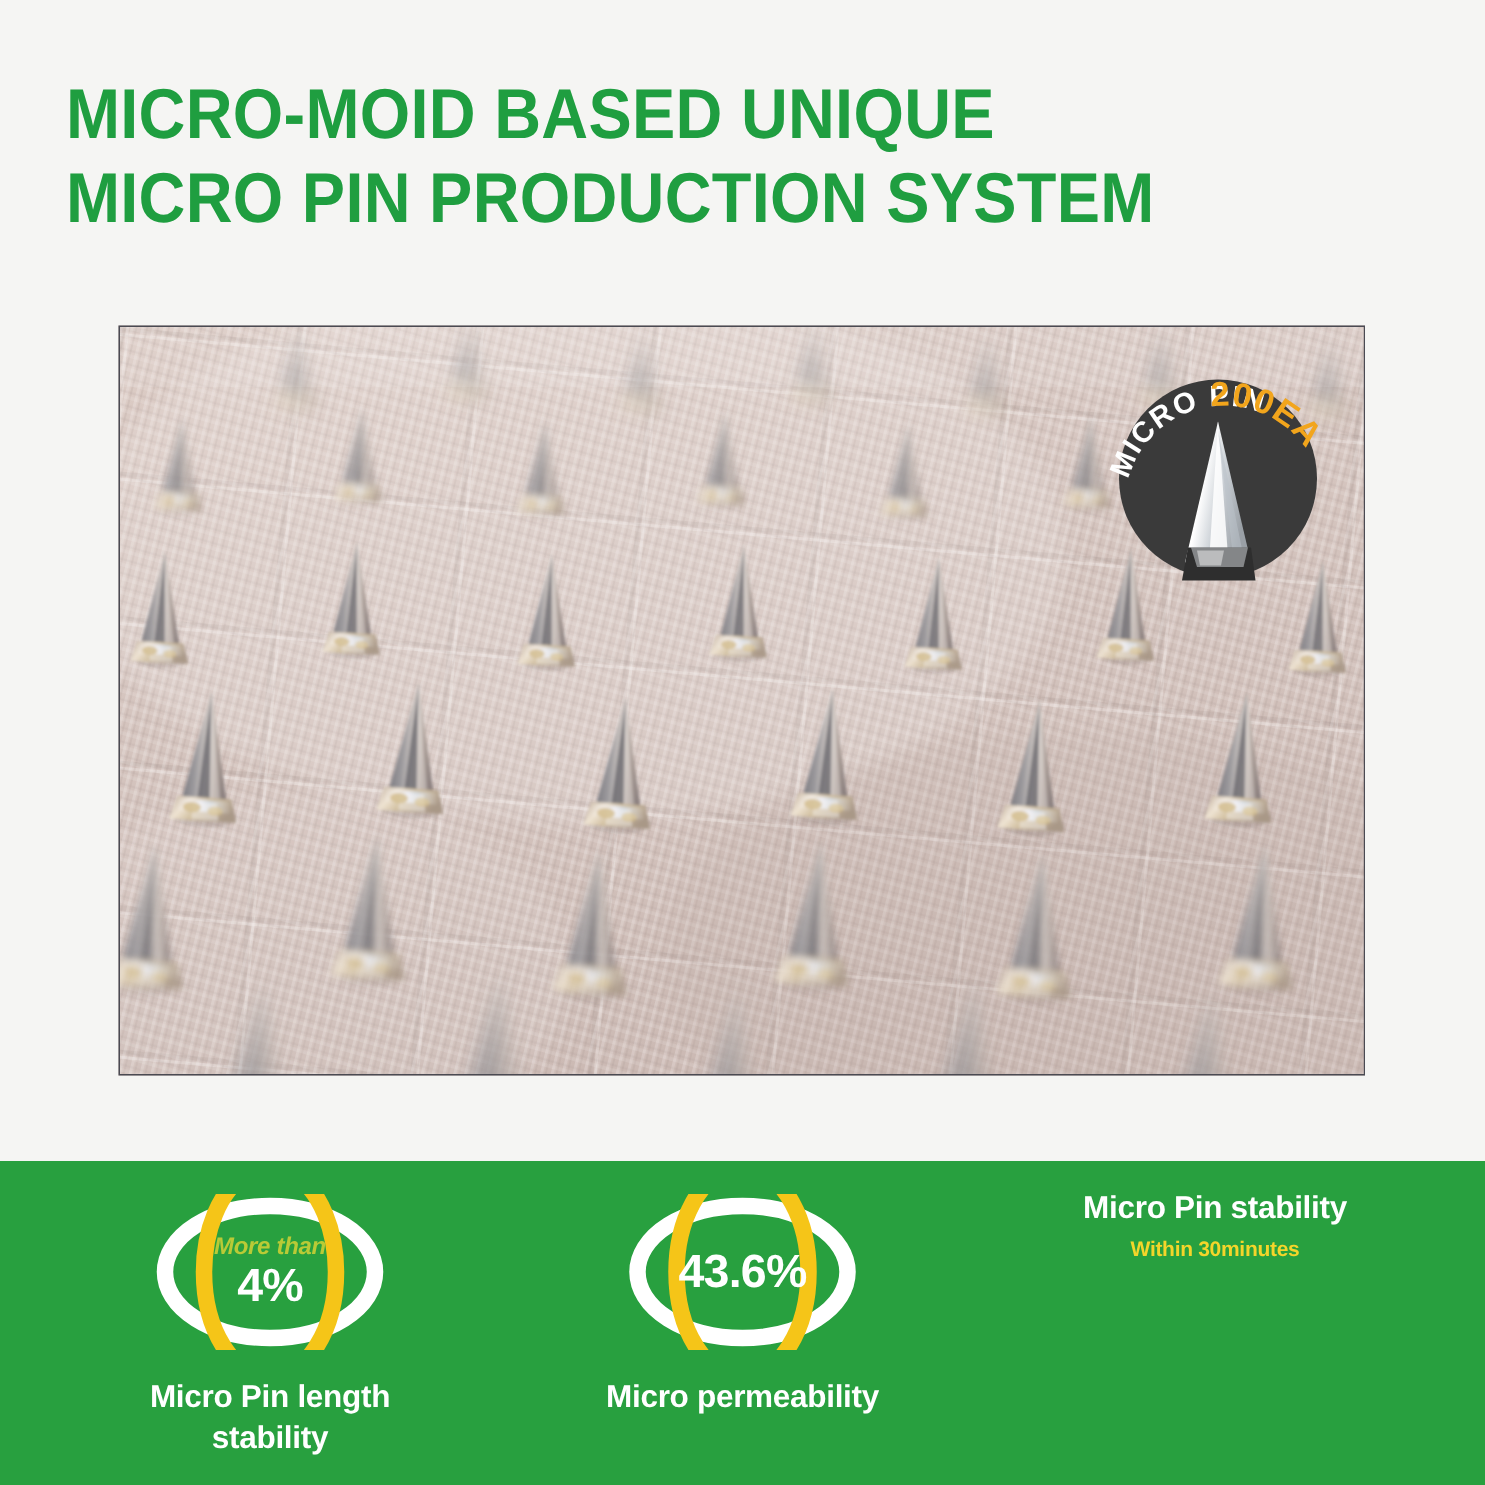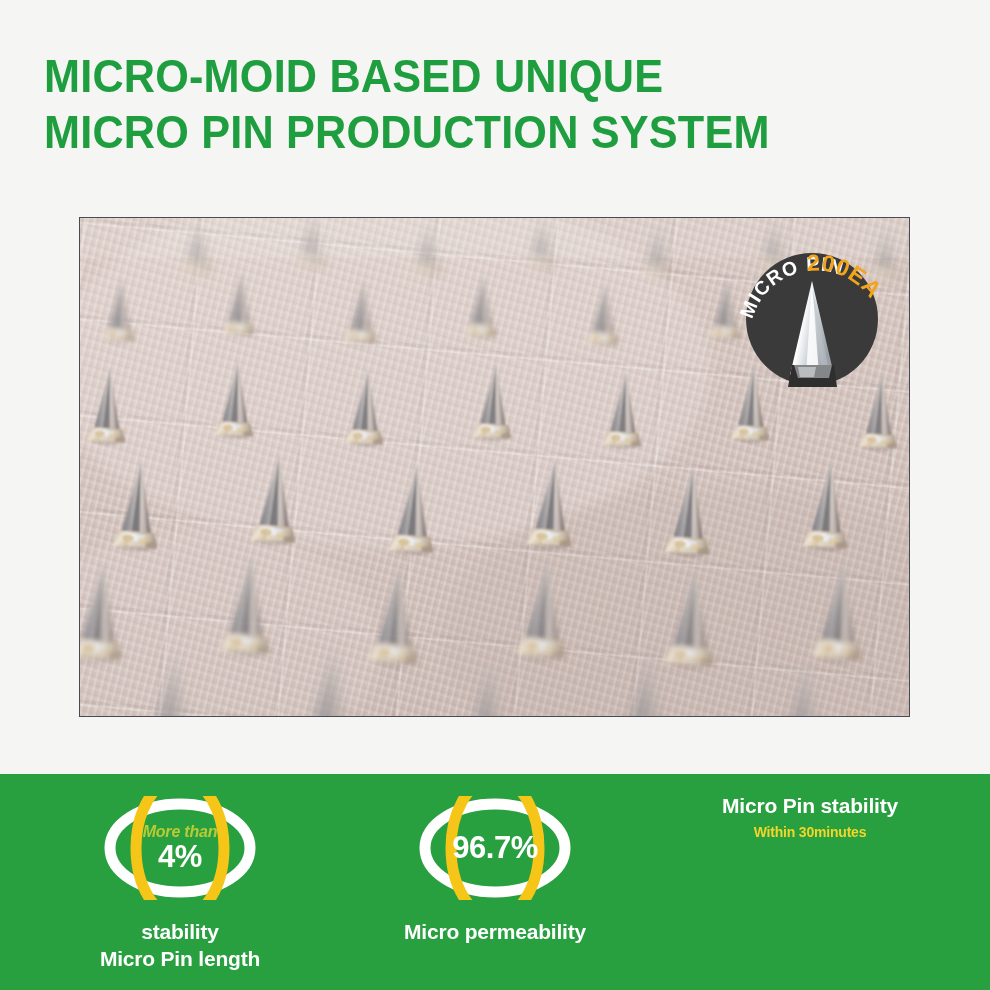--- a/index.html
+++ b/index.html
@@ -417,33 +417,33 @@
         <svg width="160" height="104" viewBox="0 0 160 104">
           <ellipse cx="80" cy="52" rx="70" ry="44" fill="none" stroke="#ffffff" stroke-width="11"></ellipse>
           <ellipse cx="80" cy="52" rx="70" ry="44" fill="none" stroke="#f5c518" stroke-width="11" stroke-linecap="butt" pathLength="100" stroke-dasharray="90 10" stroke-dashoffset="-5" transform="rotate(-90 80 52)"></ellipse>
         </svg>
         <div class="ring-text">
           <span class="ring-pre">More than</span>
           <span class="ring-value">4%</span>
         </div>
       </div>
       <div class="stat-labels">
+        <span class="stat-label">Micro Pin length</span>
         <span class="stat-label">stability</span>
-        <span class="stat-label">Micro Pin length</span>
       </div>
     </div>
 
     <div class="stat" id="stat-1">
       <div class="ring-wrap">
         <svg width="160" height="104" viewBox="0 0 160 104">
           <ellipse cx="80" cy="52" rx="70" ry="44" fill="none" stroke="#ffffff" stroke-width="11"></ellipse>
           <ellipse cx="80" cy="52" rx="70" ry="44" fill="none" stroke="#f5c518" stroke-width="11" stroke-linecap="butt" pathLength="100" stroke-dasharray="96.7 3.3" stroke-dashoffset="-1.6" transform="rotate(-90 80 52)"></ellipse>
         </svg>
         <div class="ring-text">
-          <span class="ring-value">96.7%</span>
+          <span class="ring-value">43.6%</span>
         </div>
       </div>
       <div class="stat-labels">
         <span class="stat-label">Micro permeability</span>
       </div>
     </div>
 
     <div class="stat" id="stat-2">
       <div class="stat-labels">
         <span class="stat-label">Micro Pin stability</span>

